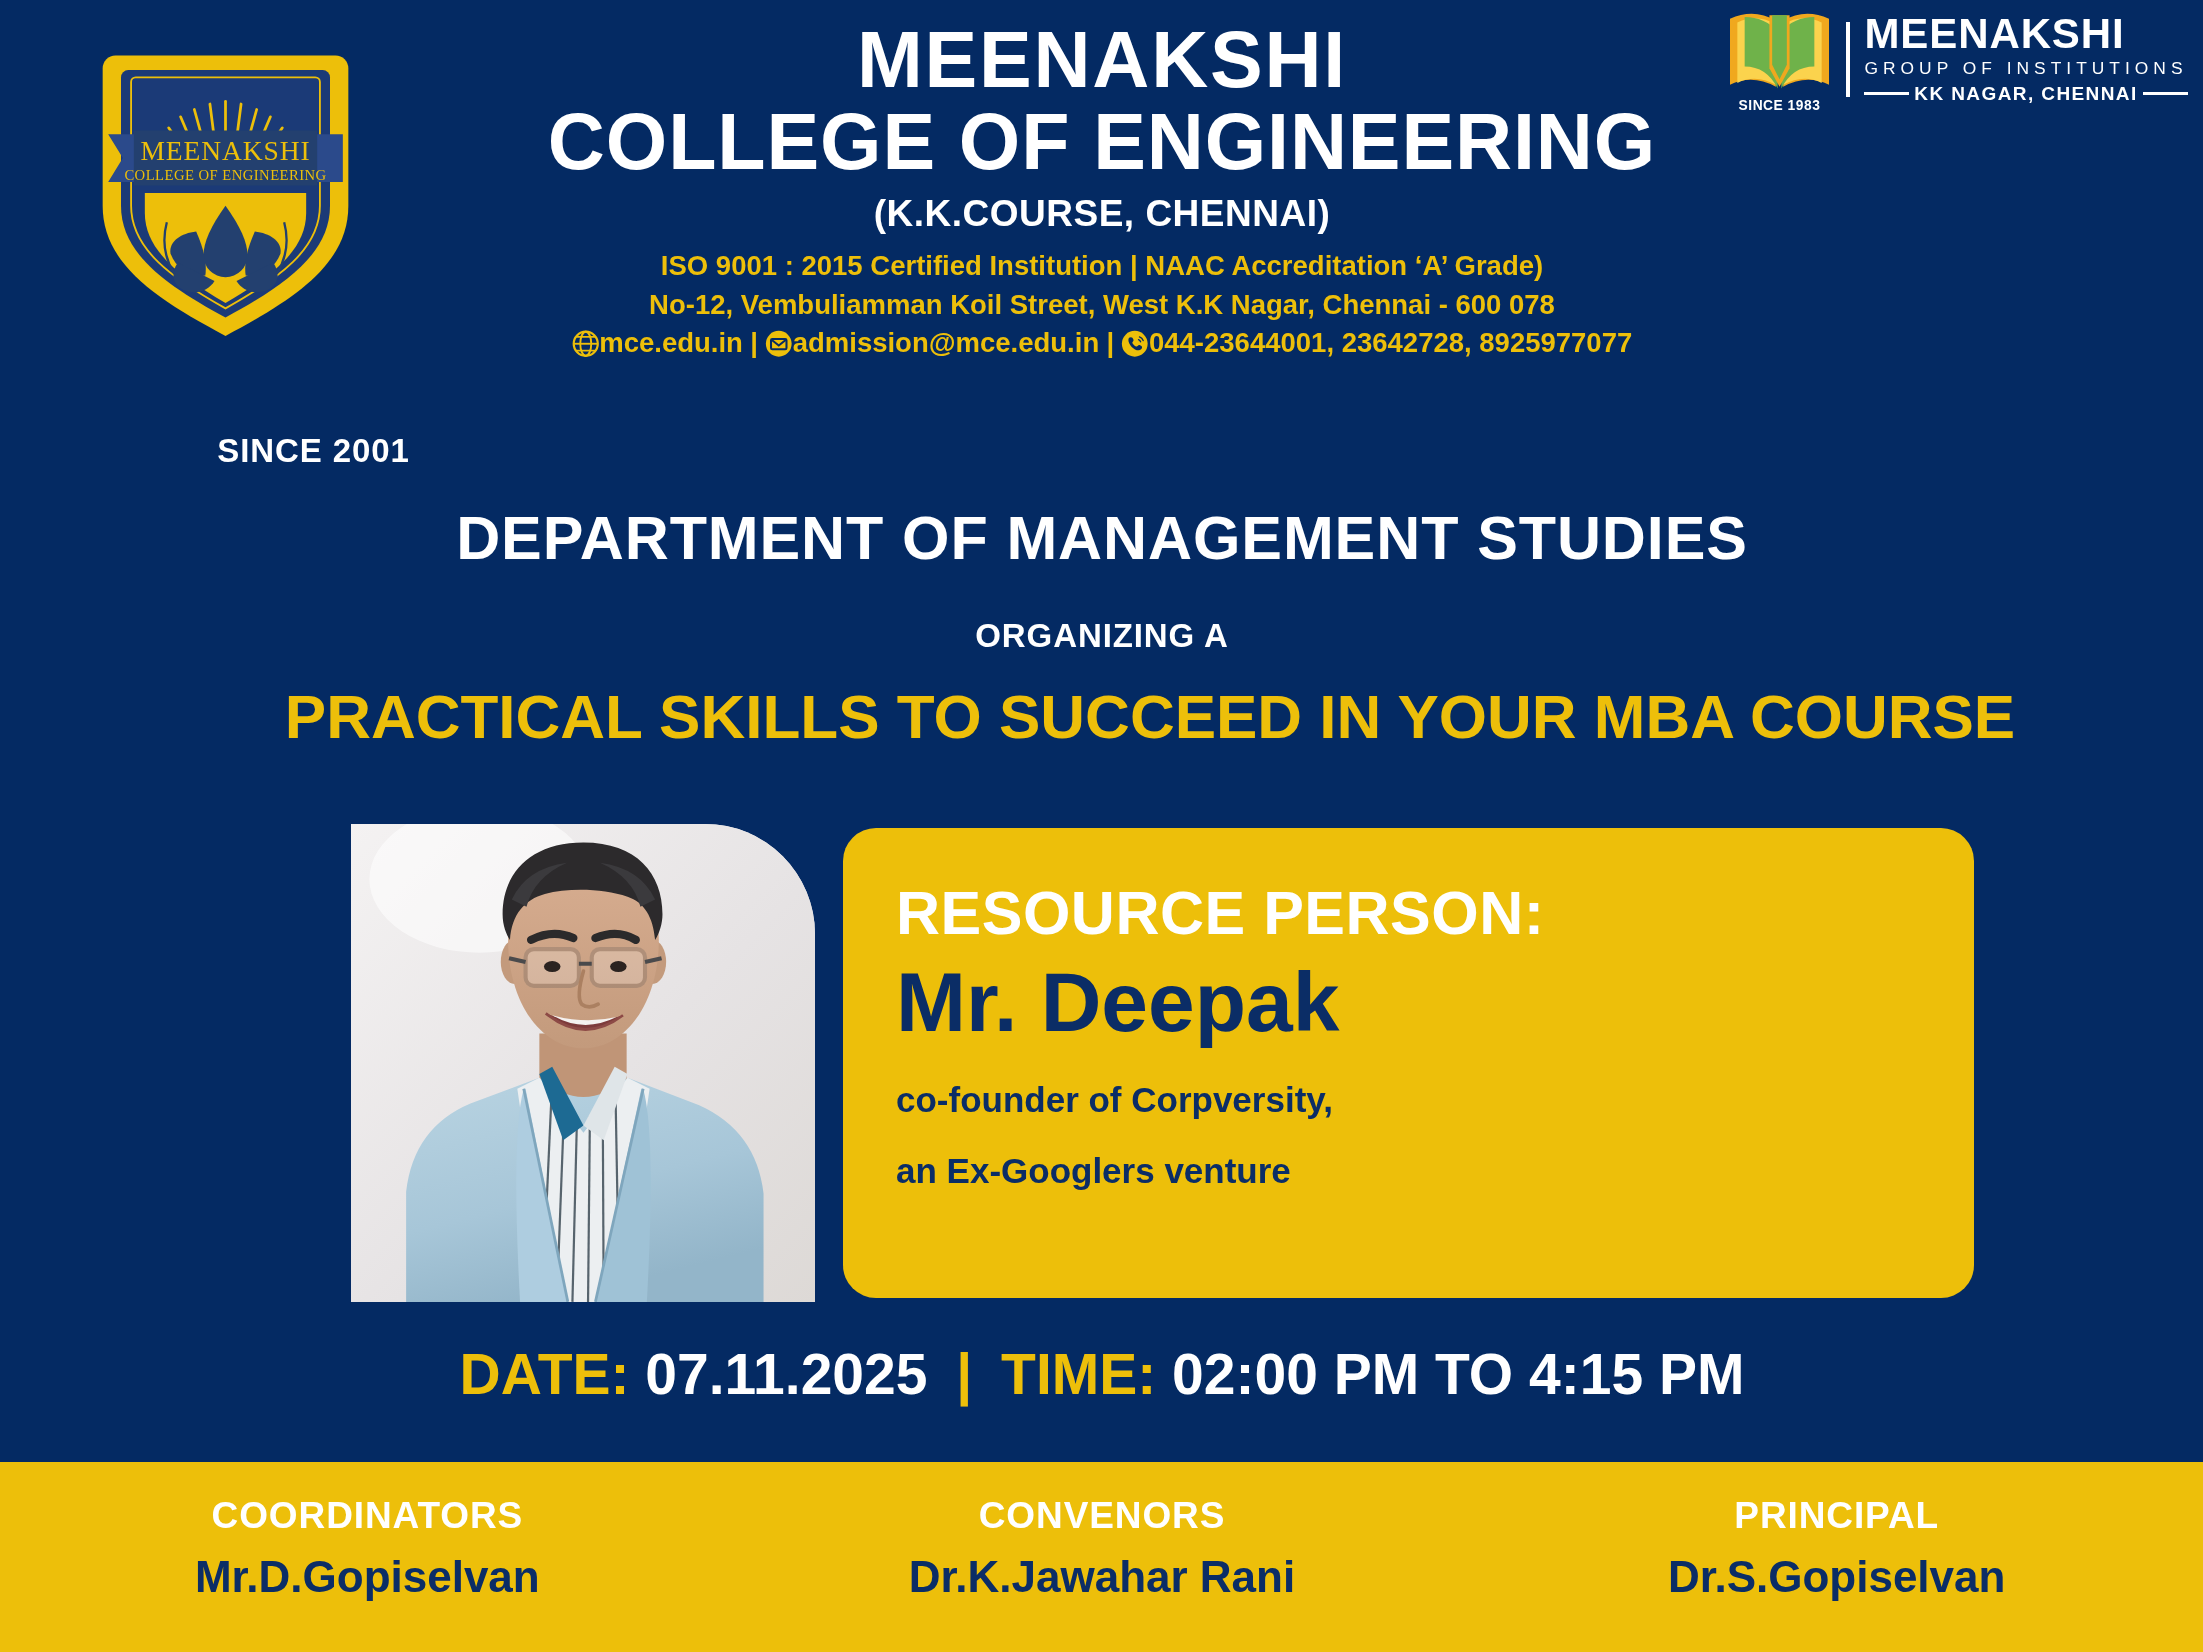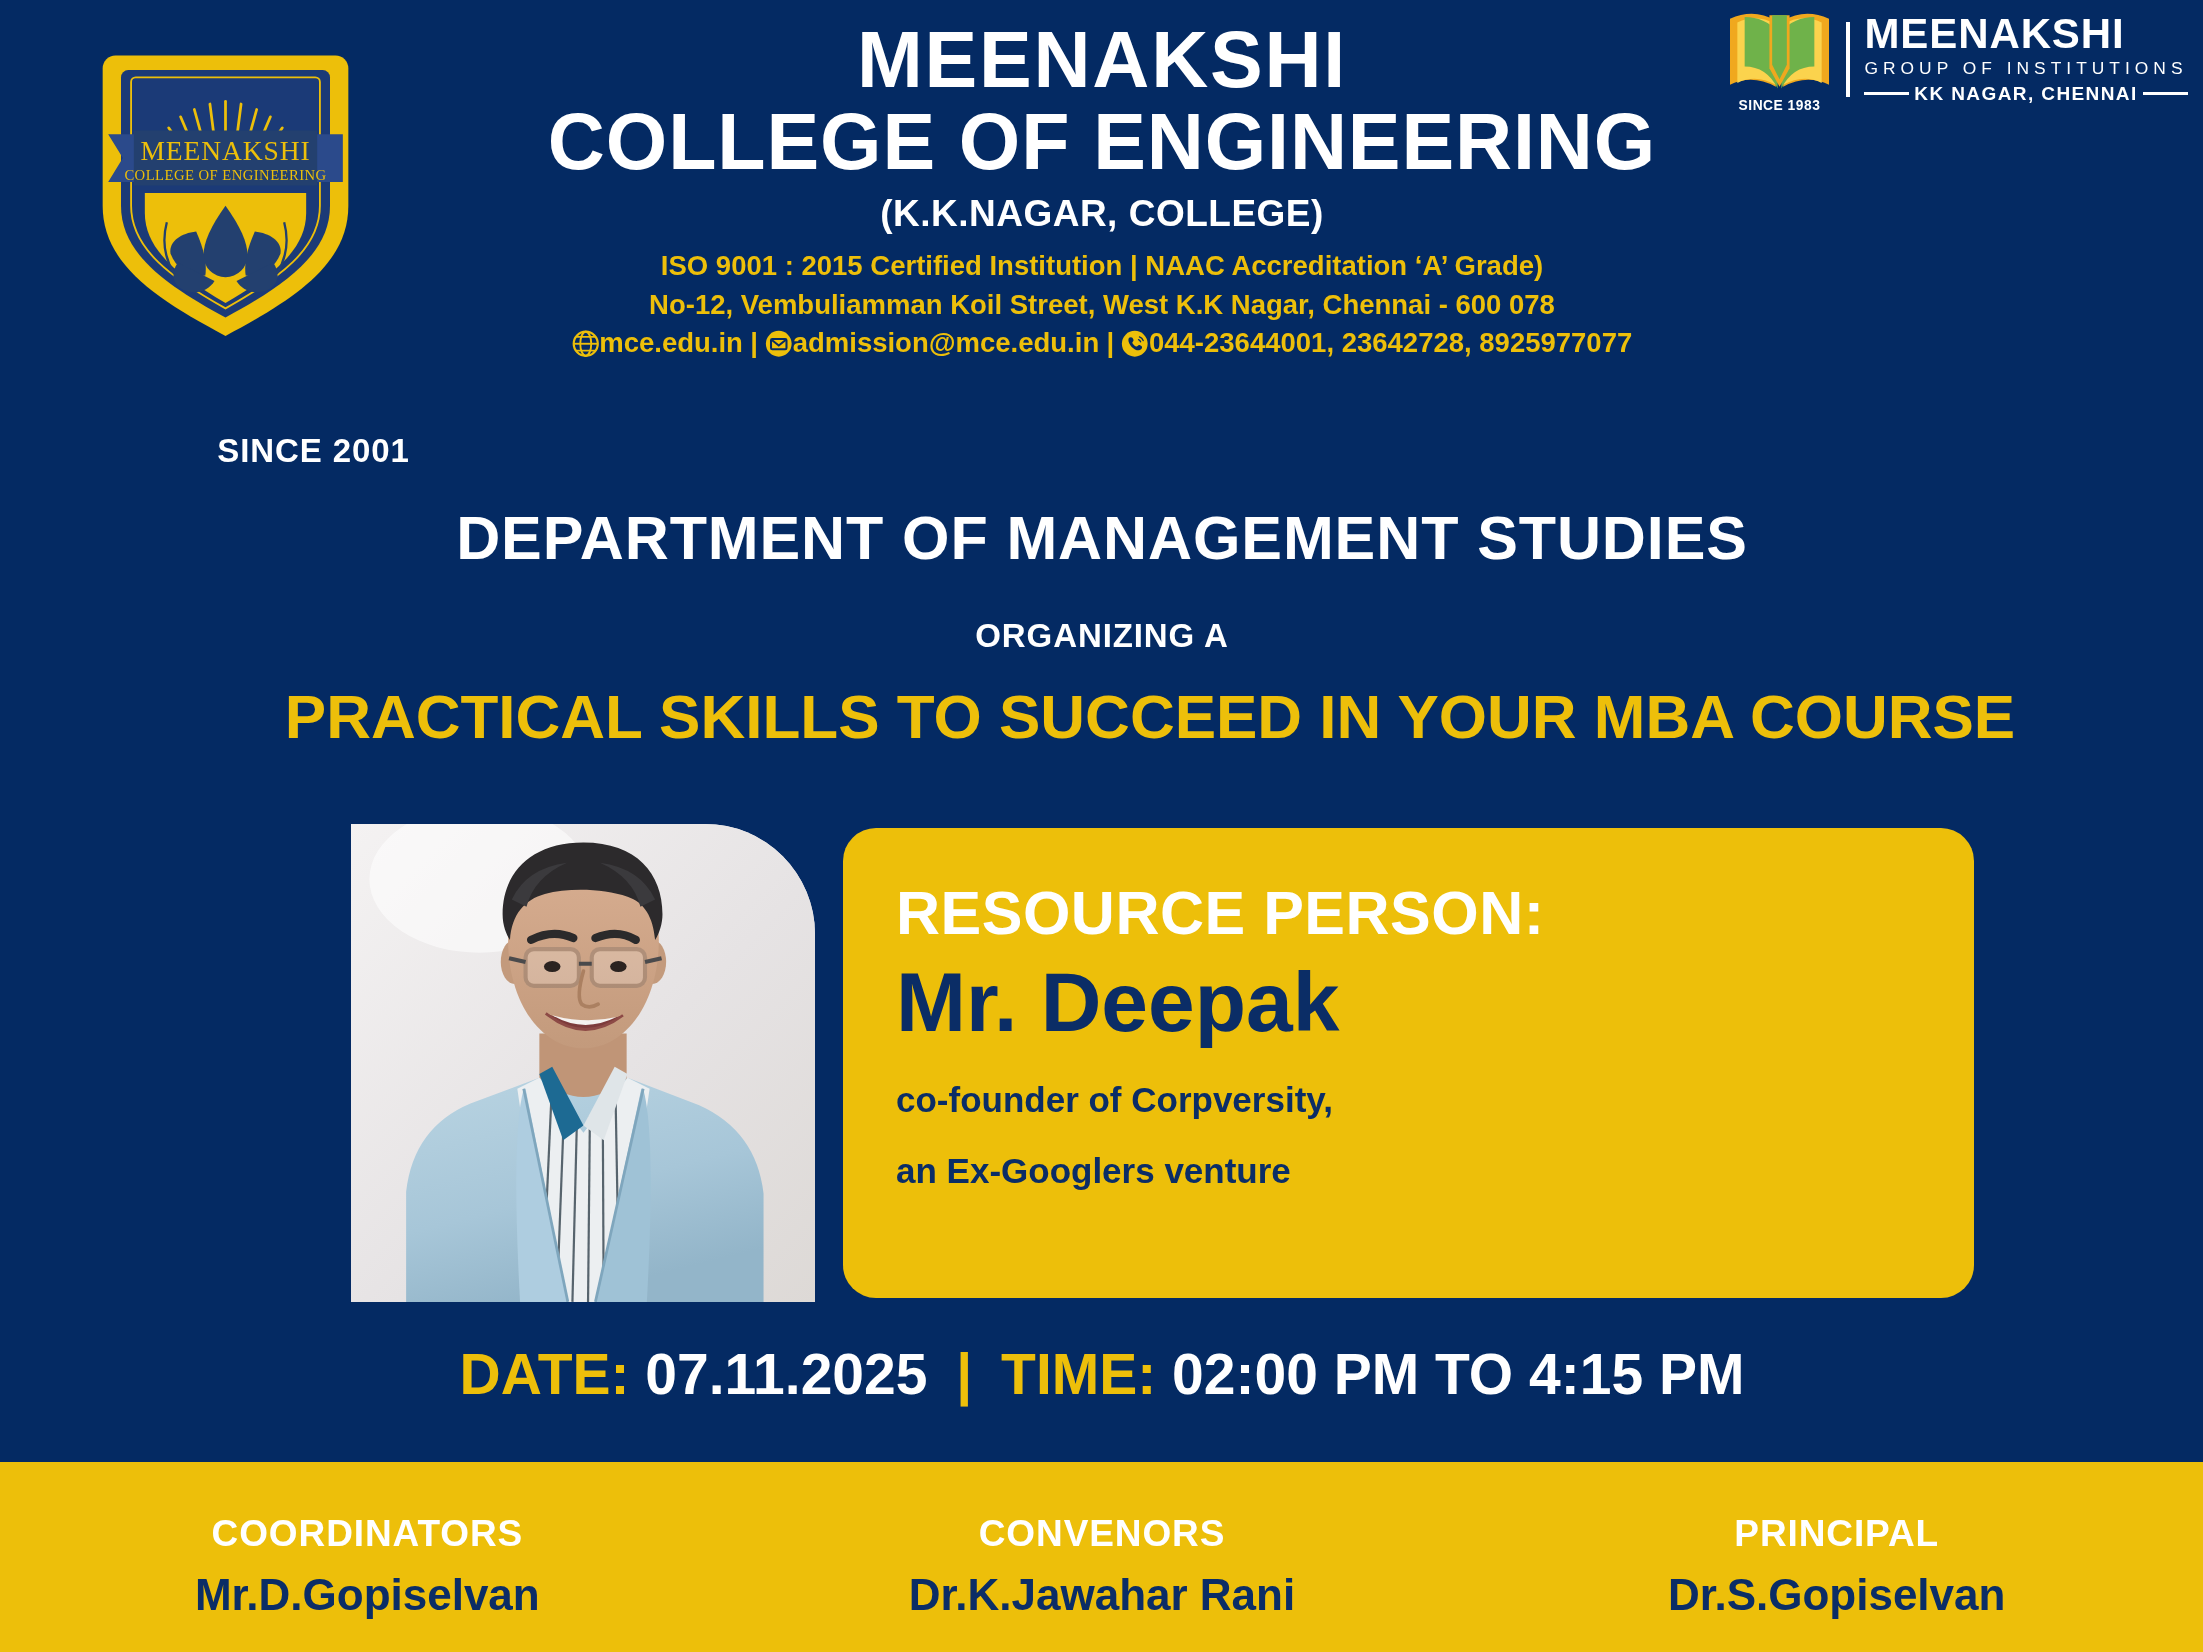--- a/index.html
+++ b/index.html
@@ -253,21 +253,21 @@
     left: 0;
     top: 1462px;
     width: 2204px;
     height: 191px;
     background: #edbf0a;
     display: flex;
   }
   .foot-col {
     flex: 1;
     text-align: center;
-    padding-top: 51px;
+    padding-top: 33px;
     box-sizing: border-box;
   }
   .foot-role {
     color: #ffffff;
     font-size: 37px;
     font-weight: 800;
     letter-spacing: 0.9px;
   }
   .foot-name {
     color: #0b2d66;
@@ -340,21 +340,21 @@
         <span class="rule"></span>
         <span id="group-loc">KK NAGAR, CHENNAI</span>
         <span class="rule"></span>
       </div>
     </div>
   </div>
 
   <div id="header-block">
     <div id="college-line1">MEENAKSHI</div>
     <div id="college-line2">COLLEGE OF ENGINEERING</div>
-    <div id="campus-line">(K.K.NAGAR, COLLEGE)</div>
+    <div id="campus-line">(K.K.COURSE, CHENNAI)</div>
     <div id="accred-block">
       <div class="accred">ISO 9001 : 2015 Certified Institution | NAAC Accreditation ‘A’ Grade)</div>
       <div class="accred">No-12, Vembuliamman Koil Street, West K.K Nagar, Chennai - 600 078</div>
     </div>
     <div id="contact-row">
       <span class="contact-piece">
         <svg class="ic" viewBox="0 0 32 32">
           <circle cx="16" cy="16" r="14" fill="none" stroke="#edbf0a" stroke-width="2.6"></circle>
           <ellipse cx="16" cy="16" rx="6.4" ry="14" fill="none" stroke="#edbf0a" stroke-width="2.2"></ellipse>
           <line x1="2" y1="16" x2="30" y2="16" stroke="#edbf0a" stroke-width="2.2"></line>

